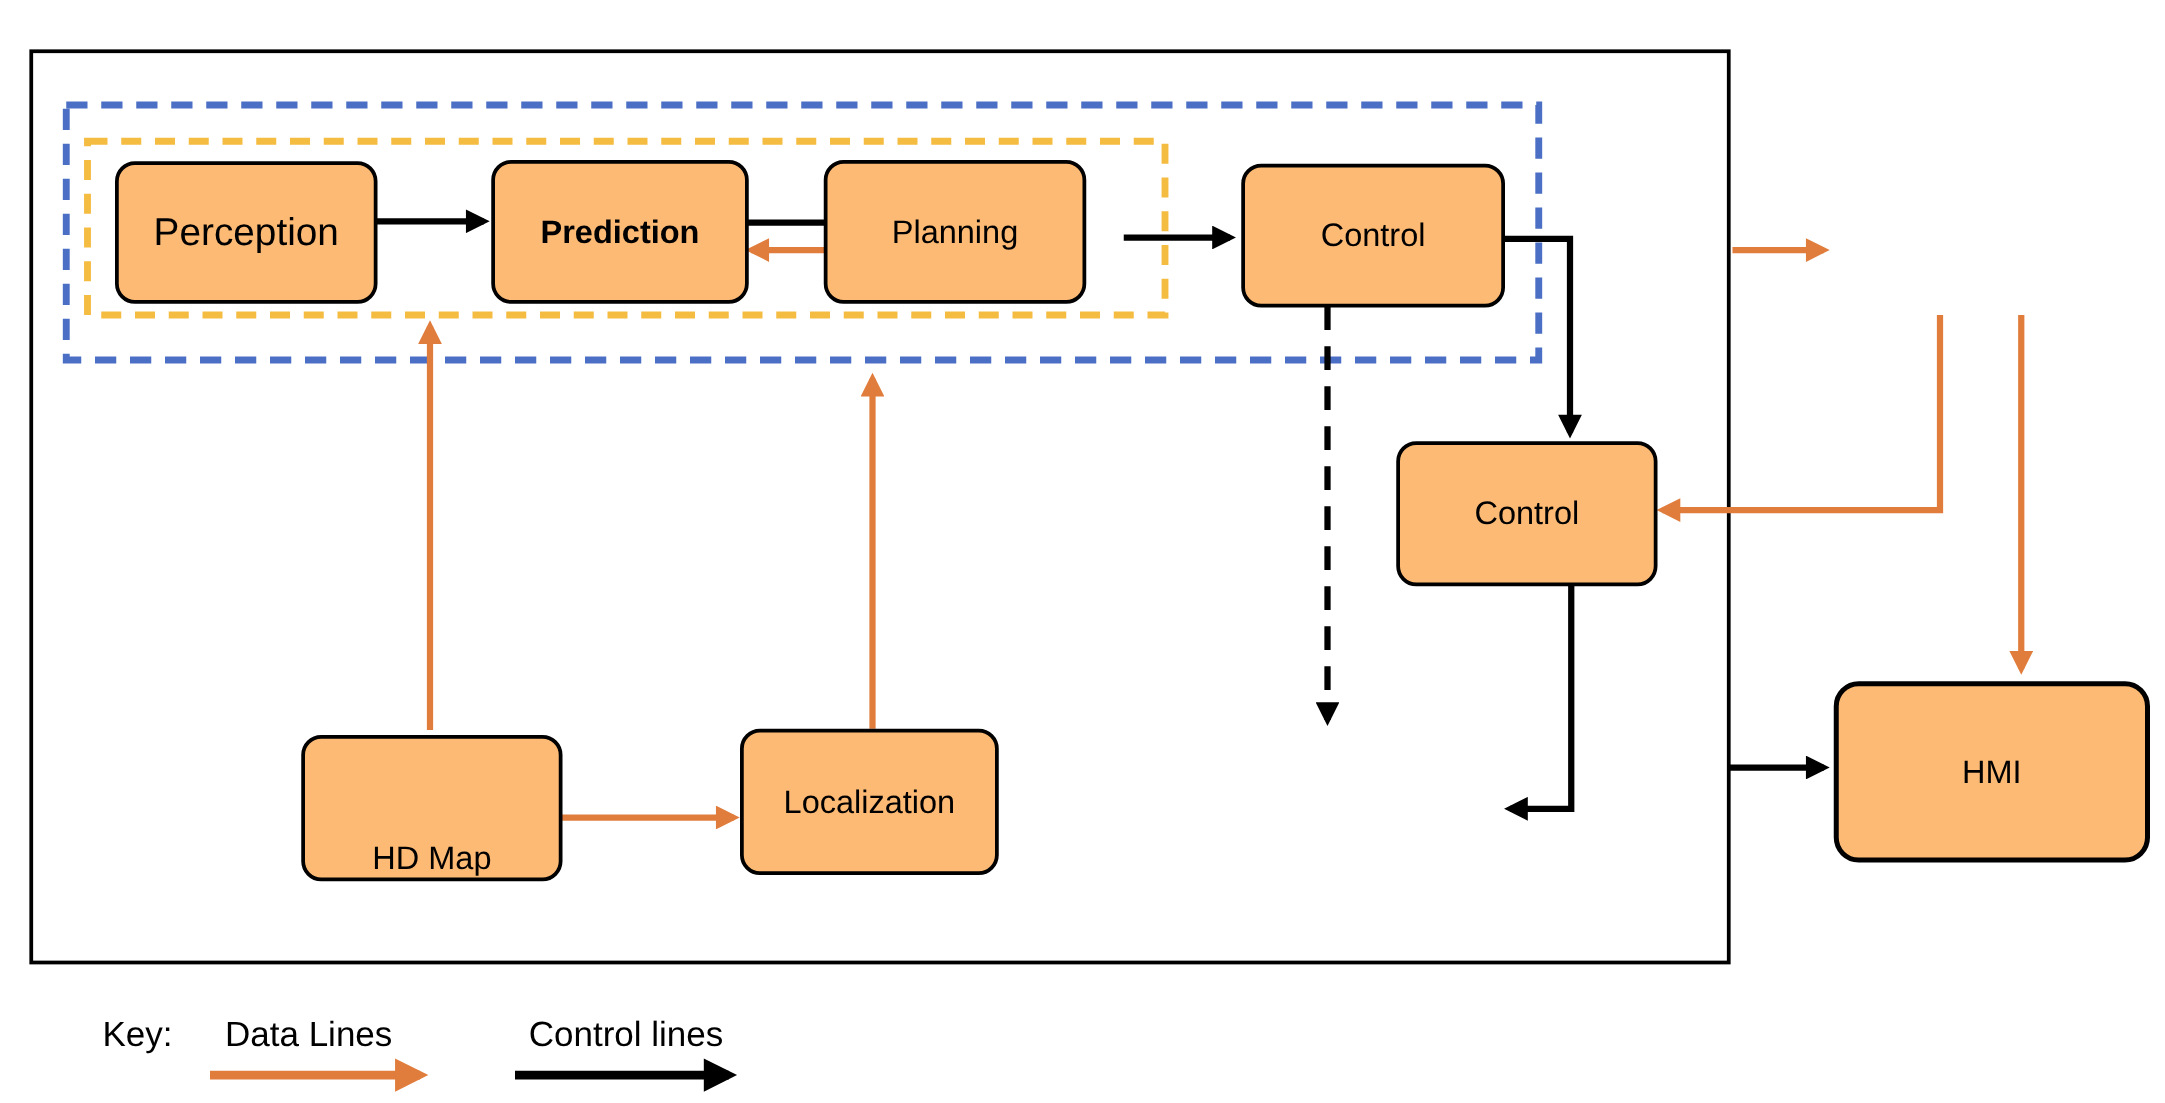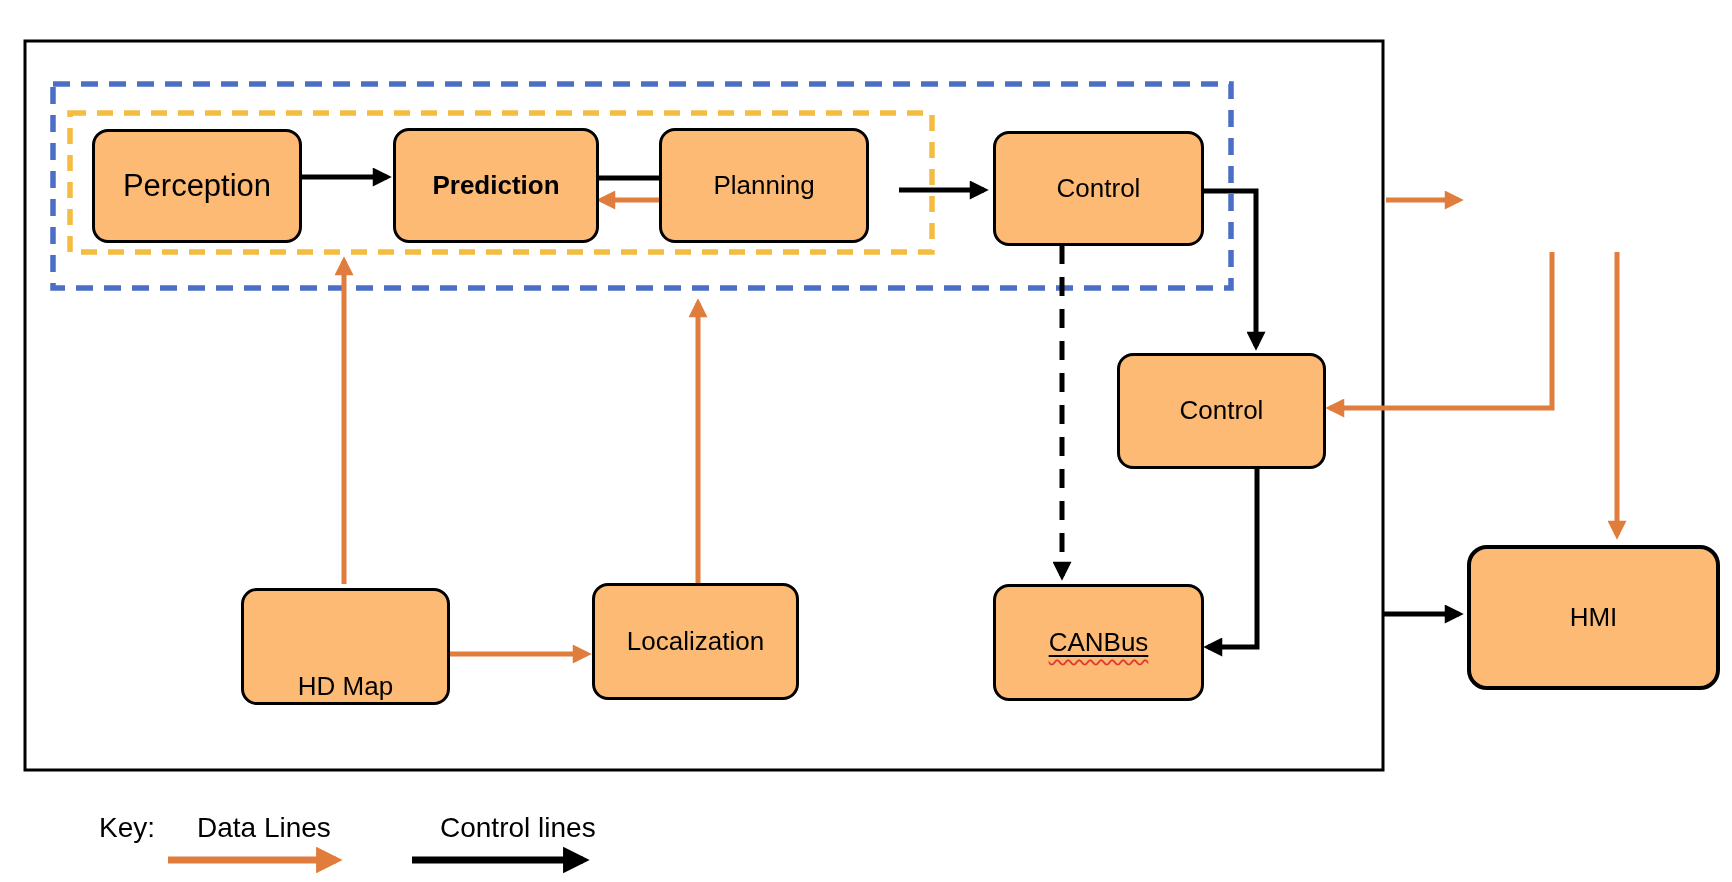--- a/index.html
+++ b/index.html
@@ -46,21 +46,21 @@
     text-underline-offset:4px;
   }
   .u-spell .wavy{
     text-decoration:underline;
     text-decoration-style:wavy;
     text-decoration-color:var(--spellcheck-color);
     text-decoration-thickness:2px;
     text-underline-offset:8px;
   }
   .key-label{
-    position:absolute;top:812px;font-size:28px;white-space:nowrap;margin-left:17px;
+    position:absolute;top:812px;font-size:28px;white-space:nowrap;
   }
 </style>
 </head>
 <body>
 
 <div class="stage">
 
   <svg class="wires" viewBox="0 0 1732 882">
     <defs>
       <marker id="ah-control" viewBox="0 0 10 10" refX="7.5" refY="5" markerWidth="4.4" markerHeight="3.8" orient="auto">
@@ -117,23 +117,20 @@
   </div>
 
   <div class="node" style="left:241px;top:588px;width:203px;height:111px;align-items:flex-end;">
     <span>HD Map</span>
   </div>
 
   <div class="node" style="left:592px;top:583px;width:201px;height:111px;">
     <span>Localization</span>
   </div>
 
-  <div class="node" style="left:993px;top:584px;width:205px;height:111px;">
-    <span class="u-spell"><span class="wavy">CANBus</span></span>
-  </div>
 
   <div class="node thick" style="left:1467px;top:545px;width:245px;height:137px;">
     <span>HMI</span>
   </div>
 
   <div class="key-label" style="left:82px;">Key:</div>
   <div class="key-label" style="left:180px;">Data Lines</div>
   <div class="key-label" style="left:423px;">Control lines</div>
 
 </div>

